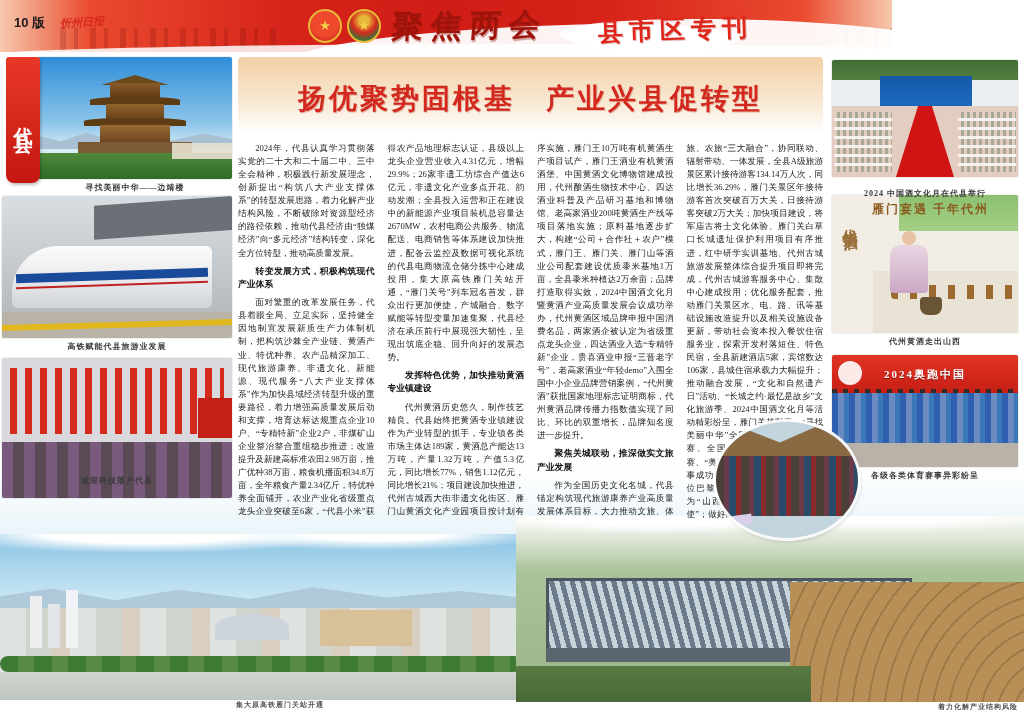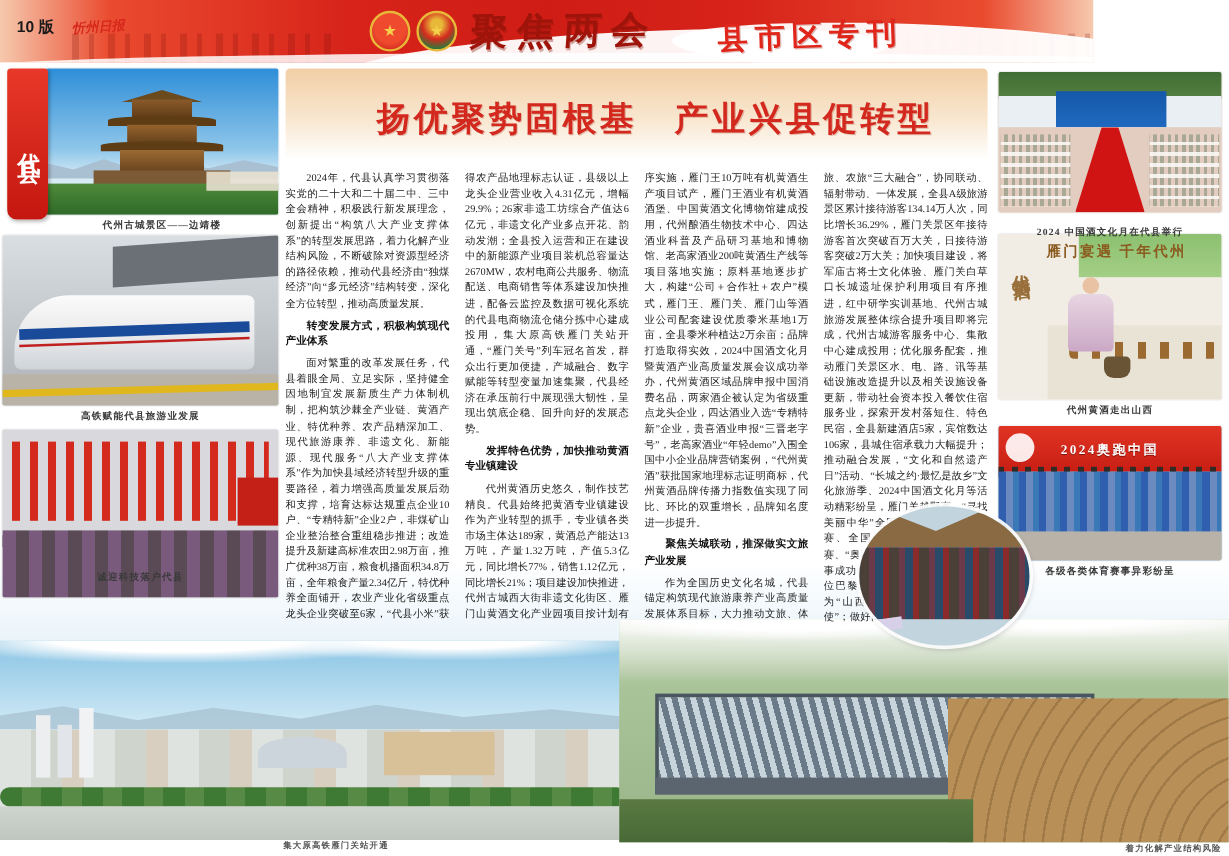--- a/index.html
+++ b/index.html
@@ -2,21 +2,21 @@
 <html><head>
 <meta charset="utf-8">
 <style>
   html,body{margin:0;padding:0;}
   body{width:1024px;height:713px;position:relative;background:#fff;overflow:hidden;
        font-family:"Liberation Serif","DejaVu Serif",serif;}
   .abs{position:absolute;}
 
   
   .header{left:0;top:0;width:892px;height:52px;overflow:hidden;
-    background:linear-gradient(90deg,#f6c9ae 0%,#ea4b2f 10%,#d7231a 32%,#cf1d15 50%,#d7231a 68%,#ea4b2f 90%,#f6c9ae 100%);padding-left:19px;}
+    background:linear-gradient(90deg,#f6c9ae 0%,#ea4b2f 10%,#d7231a 32%,#cf1d15 50%,#d7231a 68%,#ea4b2f 90%,#f6c9ae 100%);}
   .skyline{bottom:0;height:24px;opacity:.22;background:
     repeating-linear-gradient(90deg,#7a0f08 0 6px,transparent 6px 14px,#7a0f08 14px 18px,transparent 18px 30px);}
   .sky-l{left:60px;width:220px;} .sky-r{left:740px;width:240px;}
   .swoosh{background:#fff;border-radius:50%;opacity:.95;}
   .sw1{left:290px;top:27px;width:450px;height:44px;transform:rotate(-3deg);}
   .sw2{left:560px;top:20px;width:400px;height:42px;transform:rotate(2deg);}
   .sw3{left:-30px;top:44px;width:1100px;height:26px;opacity:.85;}
   .pageno{top:14px;font-family:"Liberation Sans",sans-serif;font-size:13px;font-weight:bold;color:#1a1a1a;z-index:3;}
   .masthead{top:15px;font-size:11px;font-weight:bold;font-style:italic;color:#d7281d;z-index:3;transform:rotate(-4deg);}
   .emblem{top:9px;width:30px;height:30px;border-radius:50%;z-index:3;border:2px solid #e8b838;
@@ -122,21 +122,21 @@
     box-shadow:0 0 0 3px rgba(255,255,255,.9),1px 2px 5px rgba(0,0,0,.3);background:#c2d4de;}
   .oval .mtn{left:0;top:28px;width:100%;height:34px;background:#8a6a42;
     clip-path:polygon(0 100%,0 45%,20% 20%,45% 60%,70% 15%,100% 50%,100% 100%);}
   .oval .crowd{left:0;top:56px;width:100%;height:60px;background:
     repeating-linear-gradient(90deg,#4a4038 0 8px,#6a3a4a 8px 13px,#2a4a6a 13px 20px,#8a2a2a 20px 25px);}
   .oval .flag{left:20px;top:62px;width:36px;height:10px;background:#d8d0e8;transform:rotate(-8deg);}
 
   
   .hpanel{left:238px;top:57px;width:585px;height:80px;z-index:1;
     background:linear-gradient(180deg,#f2cfa6,#f9e8d2 55%,#ffffff 95%);border-radius:4px;}
-  .headline{left:254px;top:80px;width:585px;text-align:center;z-index:2;
+  .headline{left:238px;top:80px;width:585px;text-align:center;z-index:2;
     font-size:28px;font-weight:bold;color:#d3281e;letter-spacing:3px;text-shadow:1px 1px 0 rgba(160,30,20,.25);}
 
   
   .bluestrip{left:0;top:468px;width:1024px;height:66px;background:linear-gradient(180deg,#ffffff,#eaf4fa);z-index:0;}
   .article{left:238px;top:142px;width:585px;height:386px;z-index:2;
     column-count:4;column-gap:13px;column-fill:auto;overflow:hidden;
     font-size:8.6px;line-height:1.52;text-align:justify;color:#222;}
   .article p{margin:0 0 5px;text-indent:2em;}
   .article h3{margin:3px 0 5px;font-size:8.8px;text-indent:2em;color:#111;}
 
@@ -193,21 +193,21 @@
   <div class="roof1"></div>
     <div class="t1"></div>
     <div class="roof2"></div>
     <div class="t2"></div>
   <div class="roof3"></div>
     <div class="t3"></div>
     <div class="base"></div>
   <div class="green"></div>
     <div class="bld"></div>
 </div>
-<div class="abs cap" style="left:38px;top:182px;width:194px;">代州古城景区——边靖楼</div>
+<div class="abs cap" style="left:38px;top:182px;width:194px;">寻找美丽中华——边靖楼</div>
 
 <div class="abs ph p2">
   <div class="canopy"></div>
     <div class="train"></div>
     <div class="stripe"></div>
   <div class="redline"></div>
     <div class="platform"></div>
     <div class="tactile"></div>
 </div>
 <div class="abs cap" style="left:2px;top:341px;width:230px;">高铁赋能代县旅游业发展</div>

